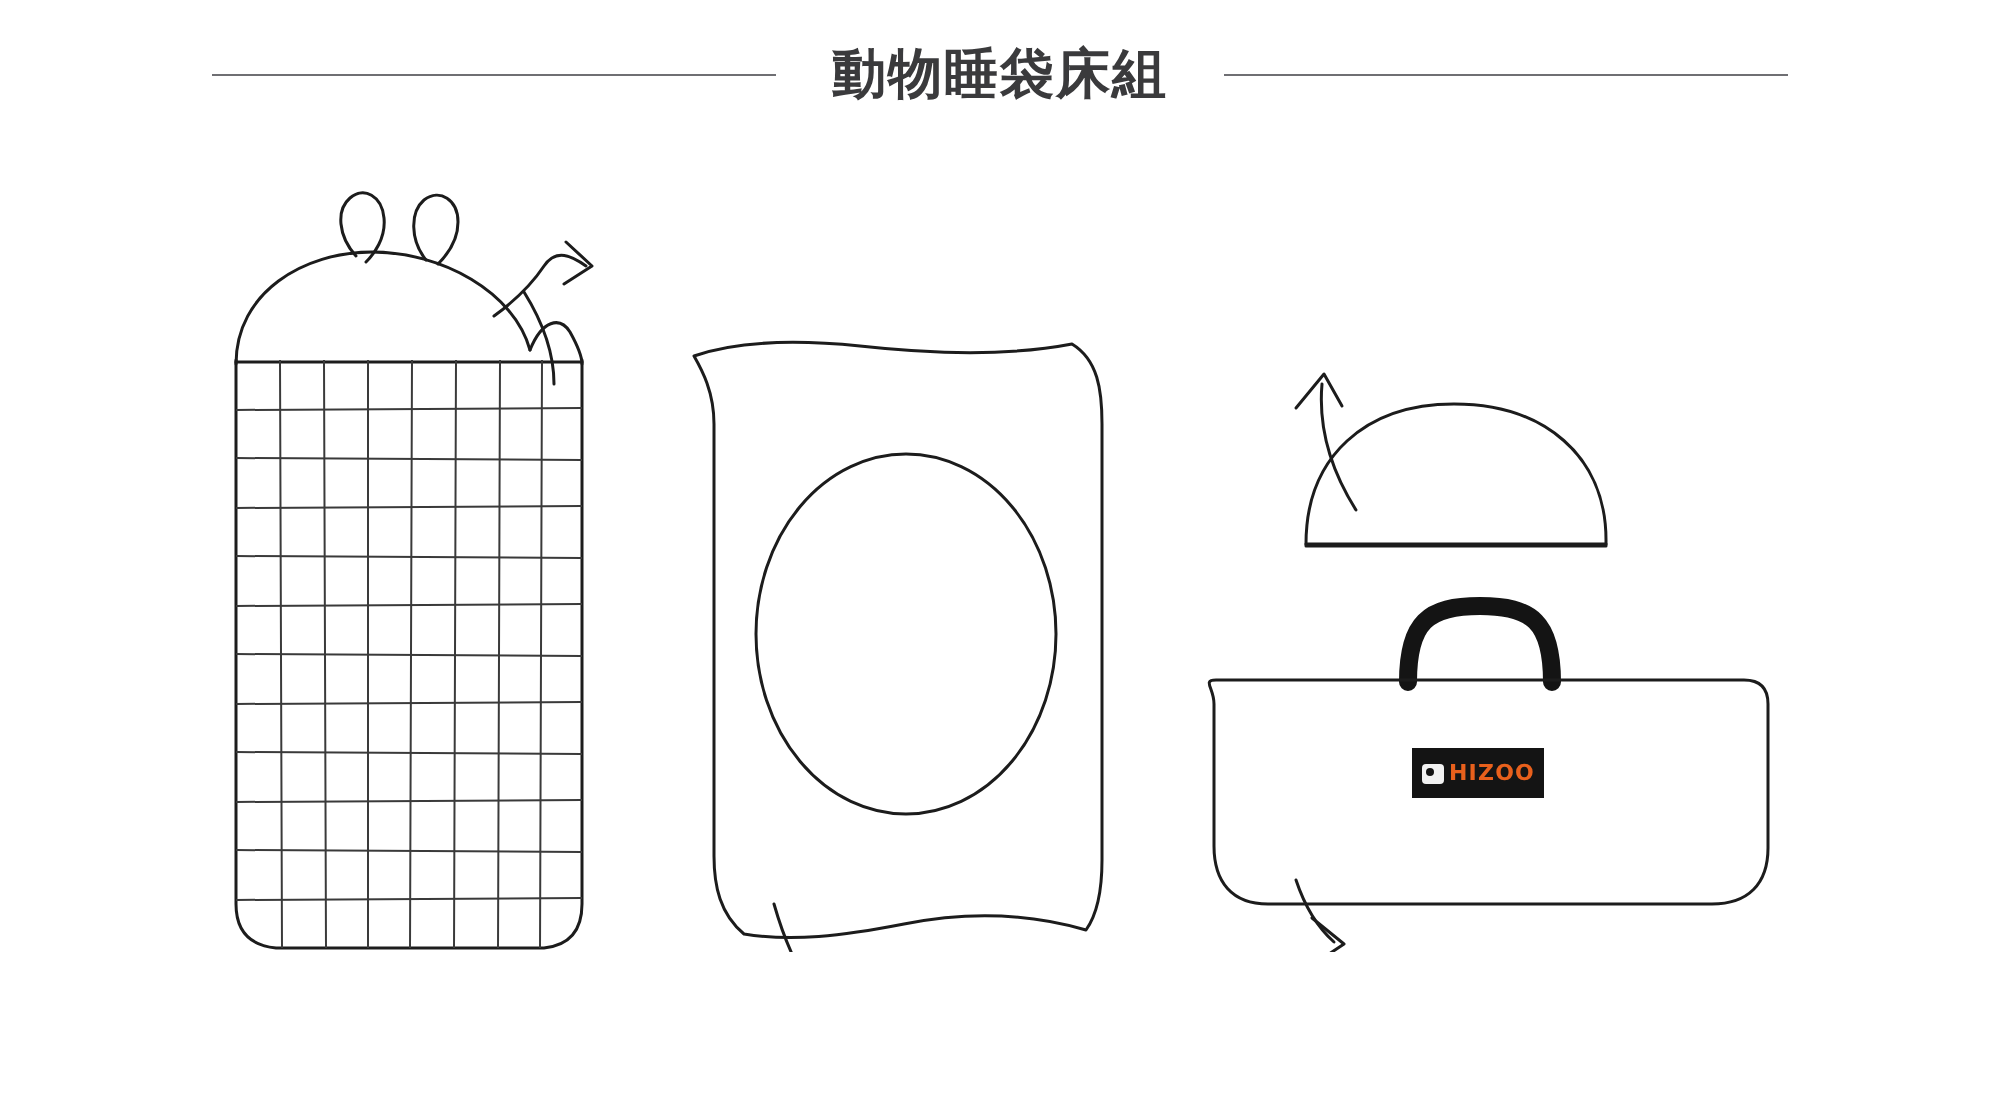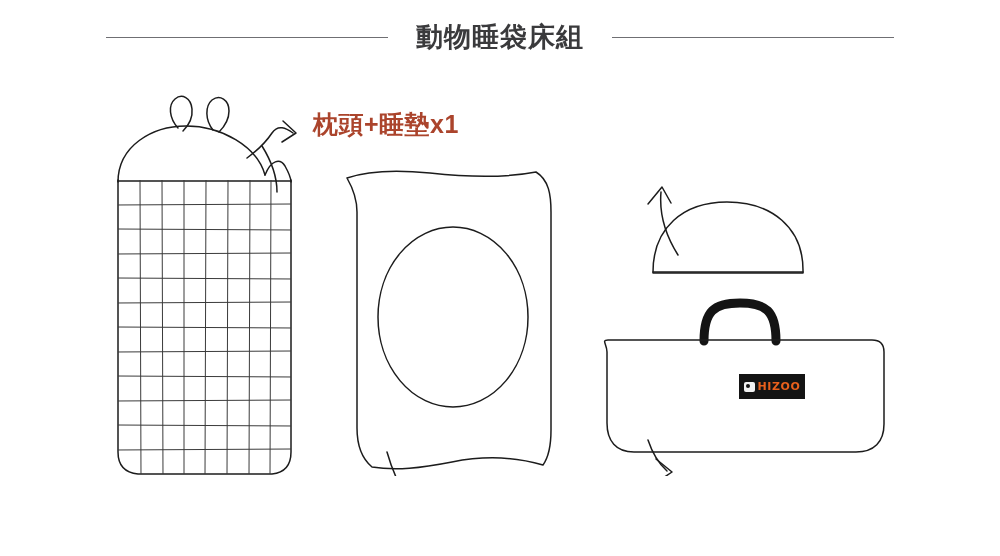--- a/index.html
+++ b/index.html
@@ -85,21 +85,20 @@
     top: 374px;
     width: 66px;
     height: 25px;
     background: #141414;
     display: flex;
     align-items: center;
     justify-content: center;
     gap: 3px;
     padding: 0 3px;
     box-sizing: border-box;
-    margin-left: 33px;
   }
   #bag-brand-mark {
     width: 11px;
     height: 10px;
     background: #f2f2f2;
     border-radius: 2px;
     position: relative;
     flex: 0 0 auto;
   }
   #bag-brand-mark::after {
@@ -229,18 +228,17 @@
         <path d="M656,459 L672,472 L657,482"></path>
       </g>
     </svg>
   </div>
 
   <div id="bag-brand-patch">
     <span id="bag-brand-mark"></span>
     <span id="bag-brand-text">HIZOO</span>
   </div>
 
-  <div class="callout-label" id="label-pillow-pad">枕頭+睡墊x1</div>
 
 
 
 
 </div>
 
 </body></html>

